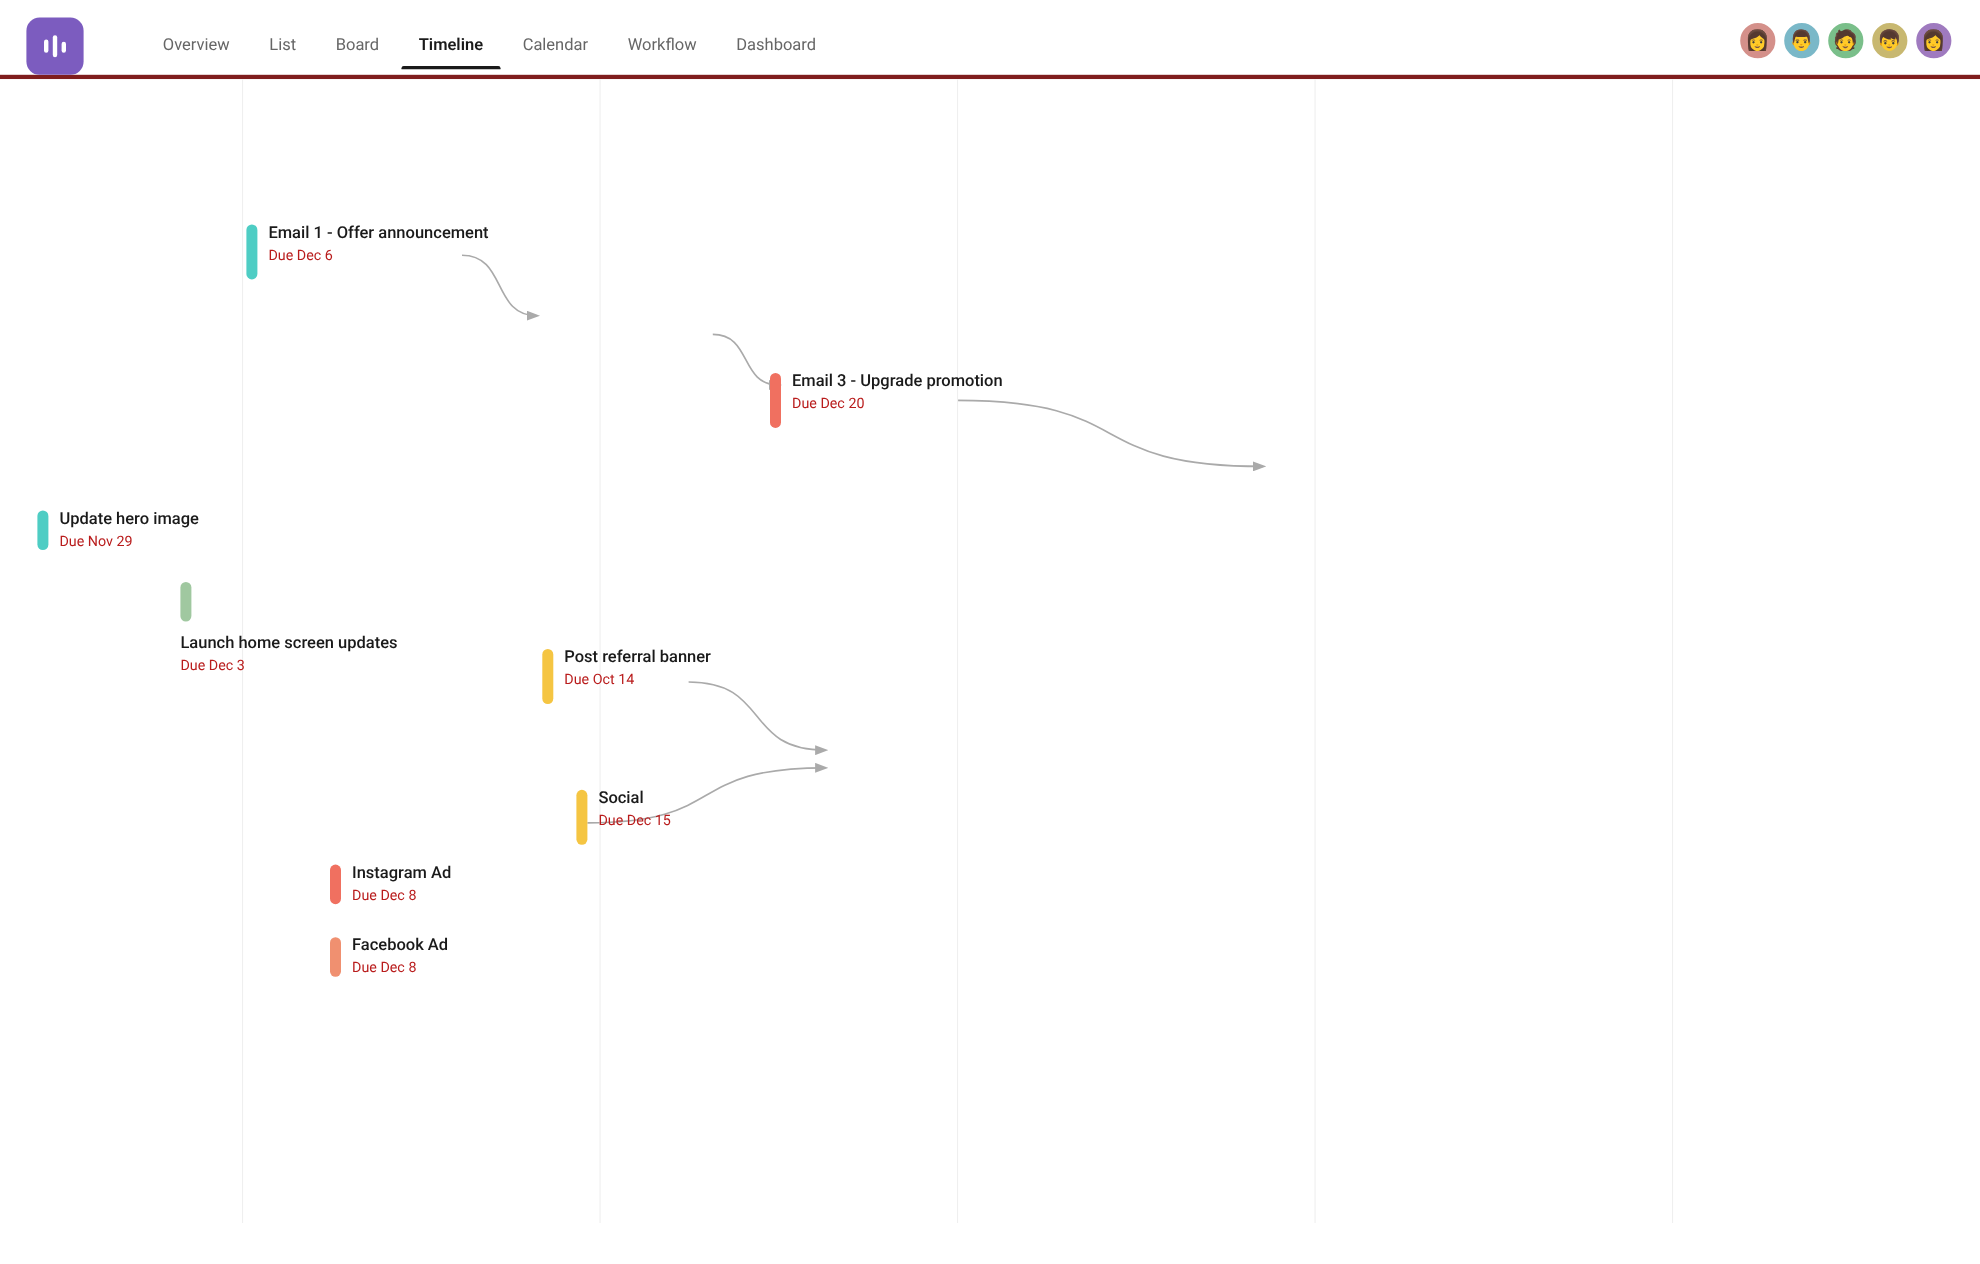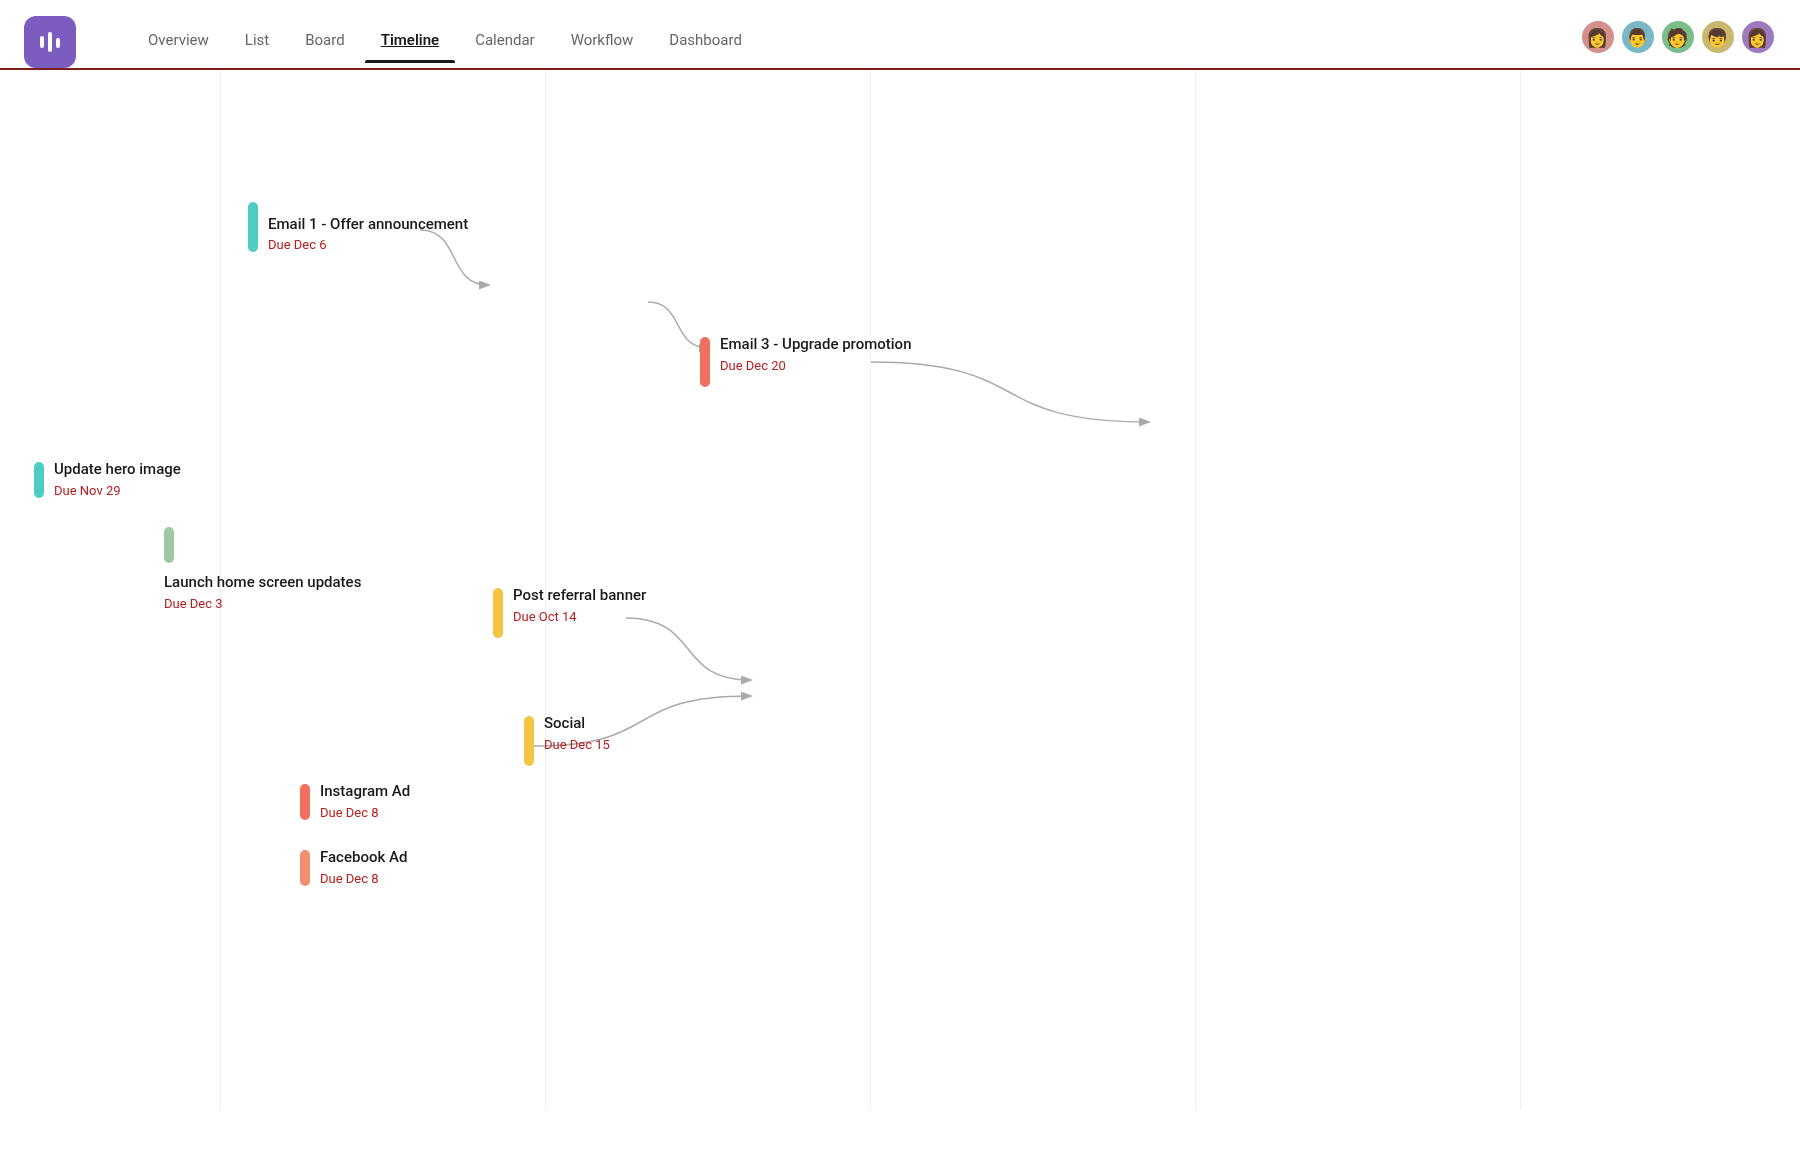--- a/index.html
+++ b/index.html
@@ -3,21 +3,21 @@
   <meta charset="utf-8">
   <style>
     * { box-sizing: border-box; margin: 0; padding: 0; }
     body { font-family: -apple-system, BlinkMacSystemFont, 'Segoe UI', Roboto, sans-serif; background: #fff; overflow: hidden; }
 
     
     .header {
       display: flex;
       align-items: center;
       padding: 16px 24px 0 24px;
-      border-bottom: 2px solid #7f1d1d;
+      border-bottom: 4px solid #7f1d1d;
       position: relative;
     }
     .app-icon {
       width: 52px; height: 52px;
       background: #7c5cbf;
       border-radius: 12px;
       display: flex; align-items: center; justify-content: center;
       margin-right: 16px;
       flex-shrink: 0;
     }
@@ -41,21 +41,20 @@
       padding: 10px 16px 14px 16px;
       font-size: 15px;
       color: #666;
       cursor: pointer;
       position: relative;
       white-space: nowrap;
     }
     .nav-tab.active {
       color: #1a1a1a;
       font-weight: 600;
-      text-decoration: underline;
     }
     .nav-tab.active::after {
       content: '';
       position: absolute;
       bottom: 0; left: 0; right: 0;
       height: 3px;
       background: #1a1a1a;
       border-radius: 2px 2px 0 0;
     }
 
@@ -183,21 +182,21 @@
         <path d="M 870 292 C 1036.8 292, 981.2 352, 1148 352" fill="none" stroke="#aaa" stroke-width="1.5" marker-end="url(#arrowhead)"></path>
         <path d="M 626 548 C 700.4 548, 675.6 610, 750 610" fill="none" stroke="#aaa" stroke-width="1.5" marker-end="url(#arrowhead)"></path>
         <path d="M 534 676 C 663.6 676, 620.4 626, 750 626" fill="none" stroke="#aaa" stroke-width="1.5" marker-end="url(#arrowhead)"></path>
       </svg>
 
   <div class="grid-line" style="left: 220px;"></div>
       <div class="grid-line" style="left: 545px;"></div>
       <div class="grid-line" style="left: 870px;"></div>
       <div class="grid-line" style="left: 1195px;"></div>
       <div class="grid-line" style="left: 1520px;"></div>
-      <div class="task-item" style="left: 248px; top: 130px; align-items: flex-end;">
+      <div class="task-item" style="left: 224px; top: 130px;">
         <div class="task-bar" style="background: rgb(78, 205, 196); height: 50px;"></div>
         <div class="task-content">
           <div class="task-name">Email 1 - Offer announcement</div>
           <div class="task-due">Due Dec 6</div>
         </div>
       </div>
       <div class="task-item" style="left: 700px; top: 265px;">
         <div class="task-bar" style="background: rgb(240, 112, 96); height: 50px;"></div>
         <div class="task-content">
           <div class="task-name">Email 3 - Upgrade promotion</div>

